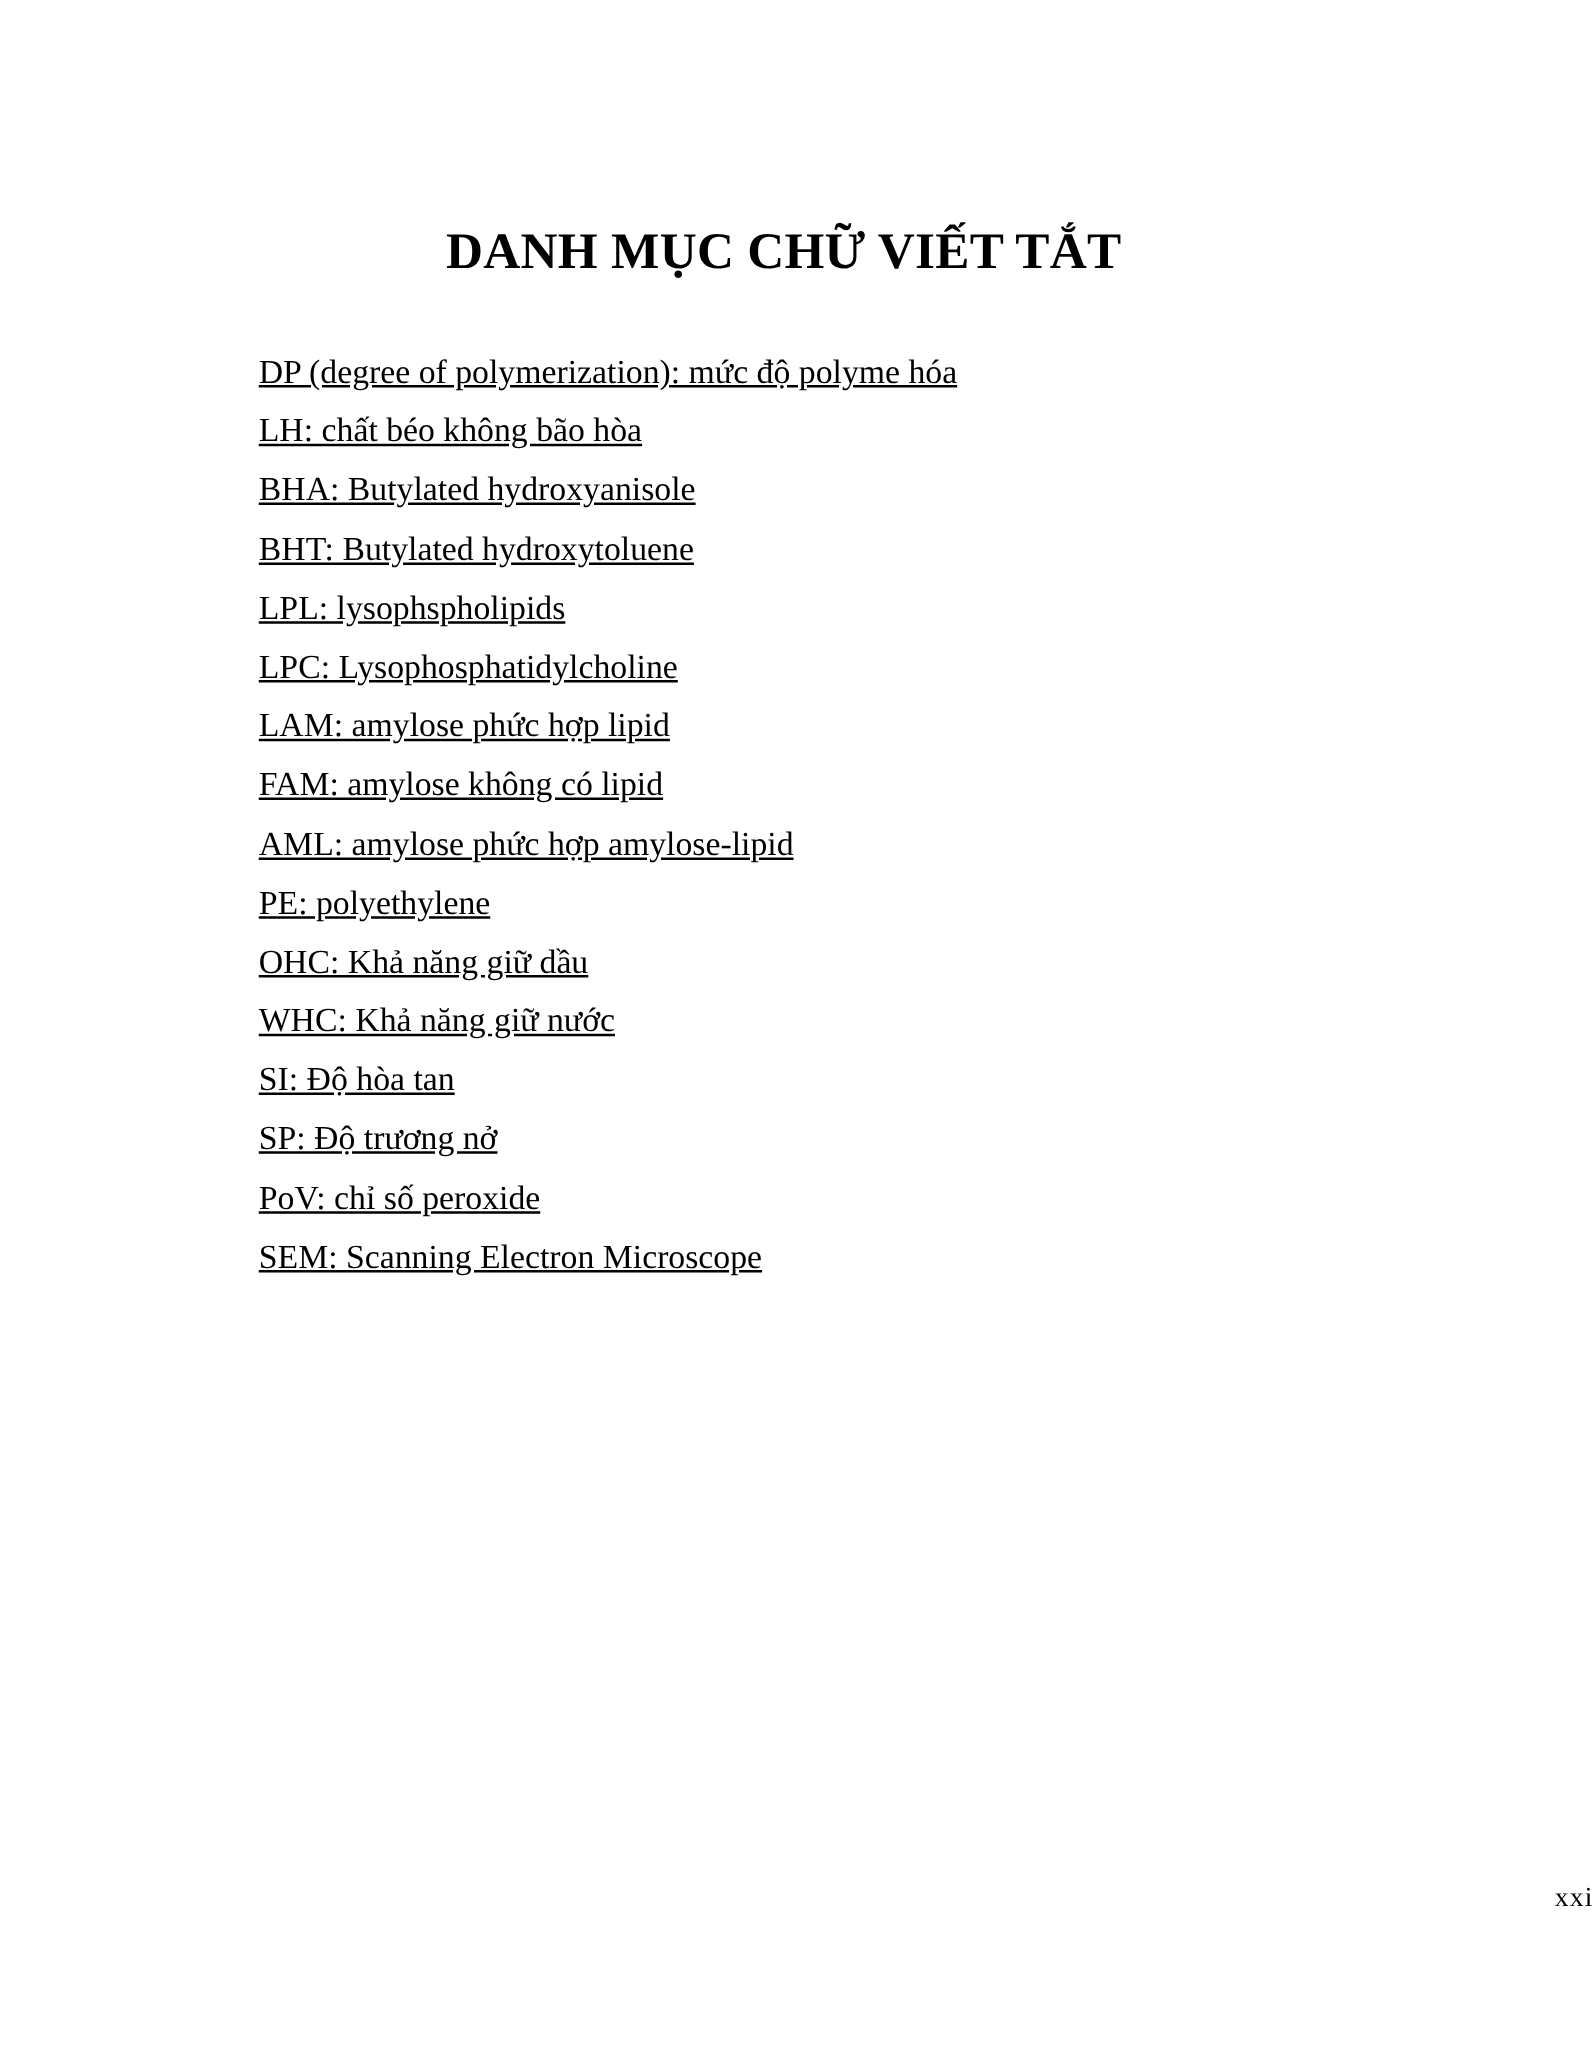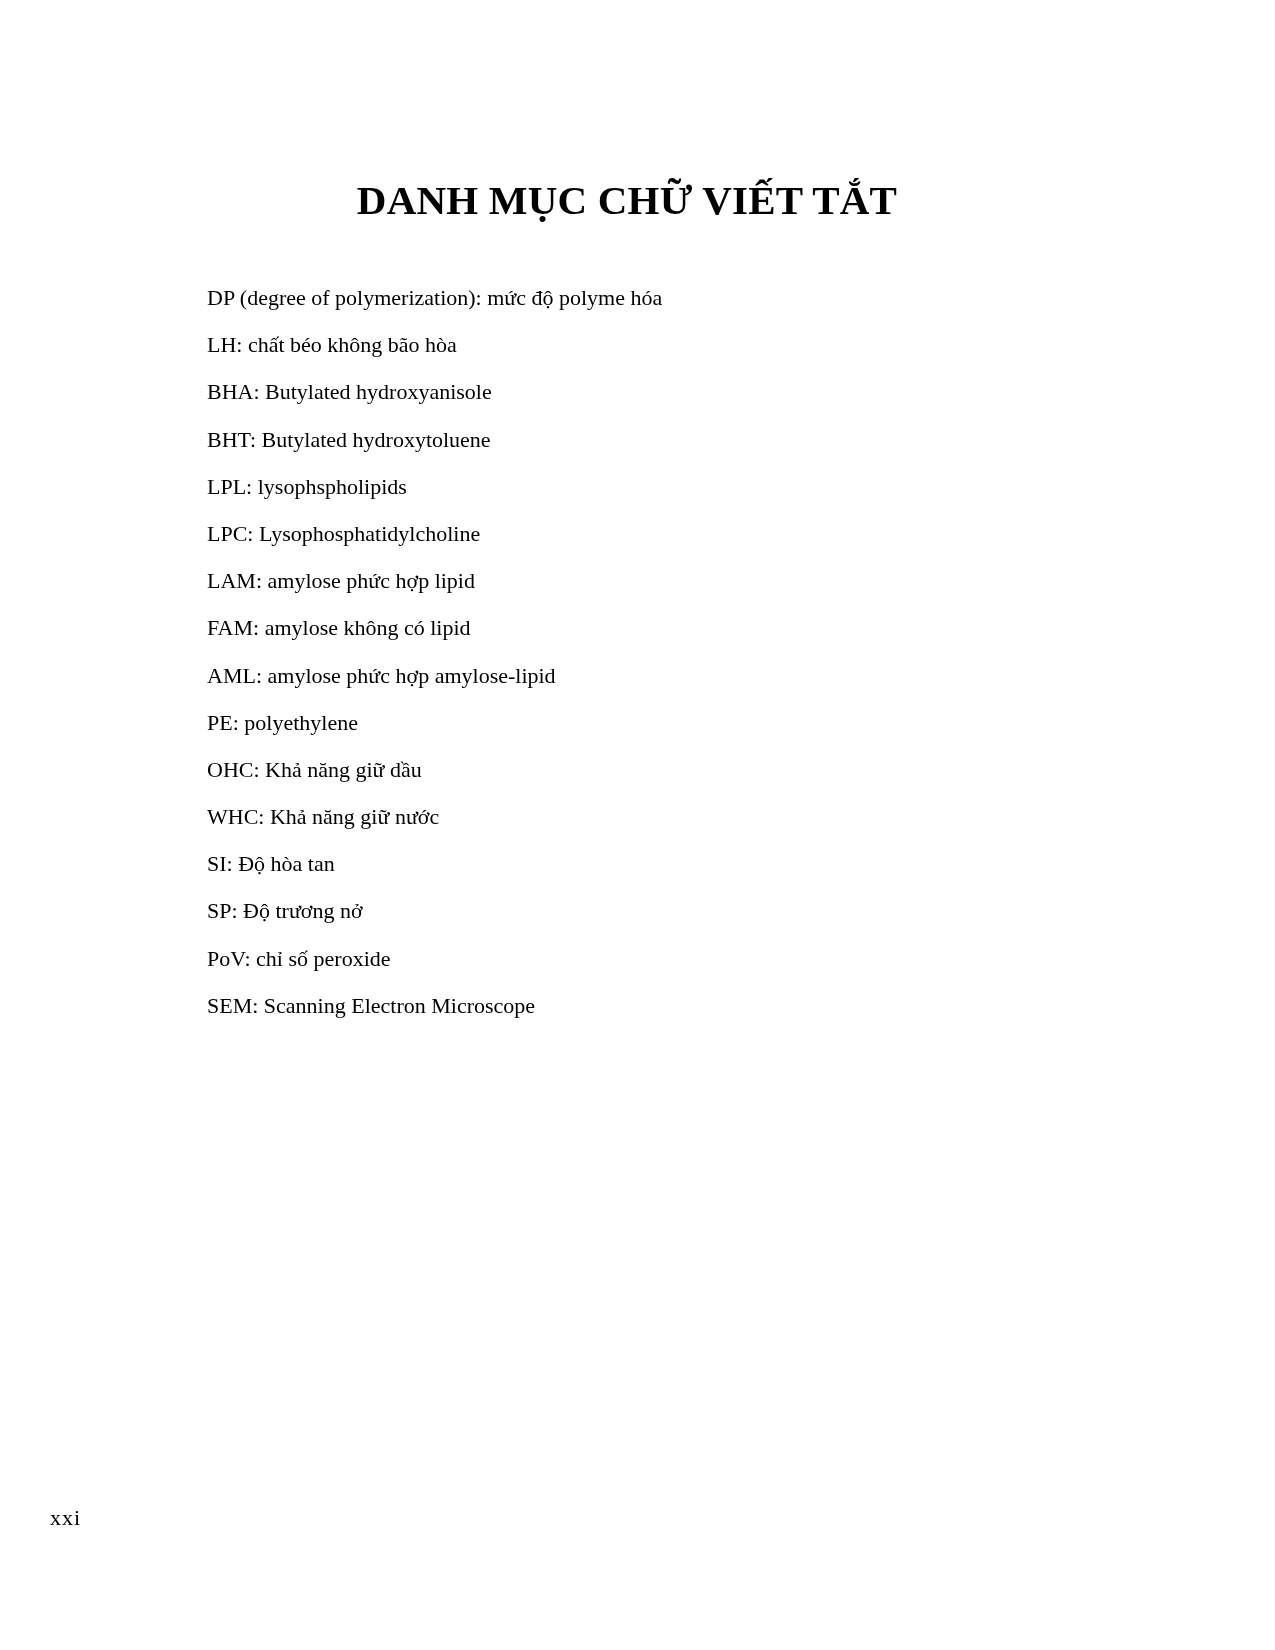--- a/index.html
+++ b/index.html
@@ -29,34 +29,35 @@
     }
     .abbr-list {
       position: absolute;
       left: 207px;
       top: 274px;
       margin: 0;
       padding: 0;
       list-style: none;
     }
     .abbr-item {
-      font-size: 22px;
+      font-size: 27px;
       line-height: 47.2px;
       height: 47.2px;
       white-space: nowrap;
+      text-decoration: underline;
     }
     .page-number {
       position: absolute;
       left: 0;
       width: 1275px;
       top: 1505px;
-      text-align: left;
+      text-align: right;
       font-size: 22px;
       letter-spacing: 1px;
-      padding-left: 50px;
+      padding-left: 70px;
       box-sizing: border-box;
     }
   </style>
 </head>
 <body>
 
 <h1 class="page-title">DANH MỤC CHỮ VIẾT TẮT</h1>
 
 <ul class="abbr-list">
   <li class="abbr-item">DP (degree of polymerization): mức độ polyme hóa</li>

